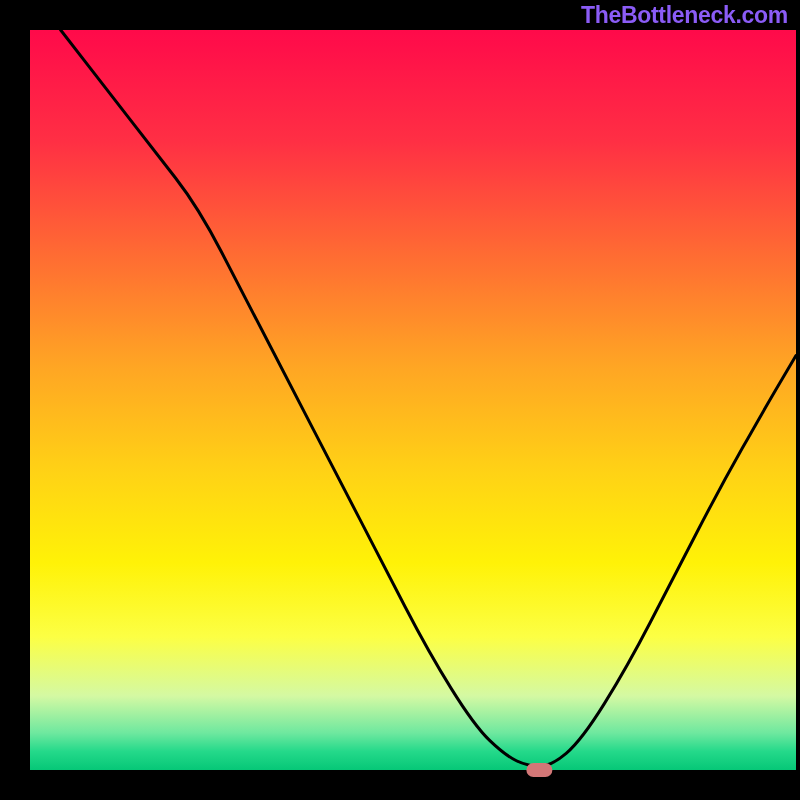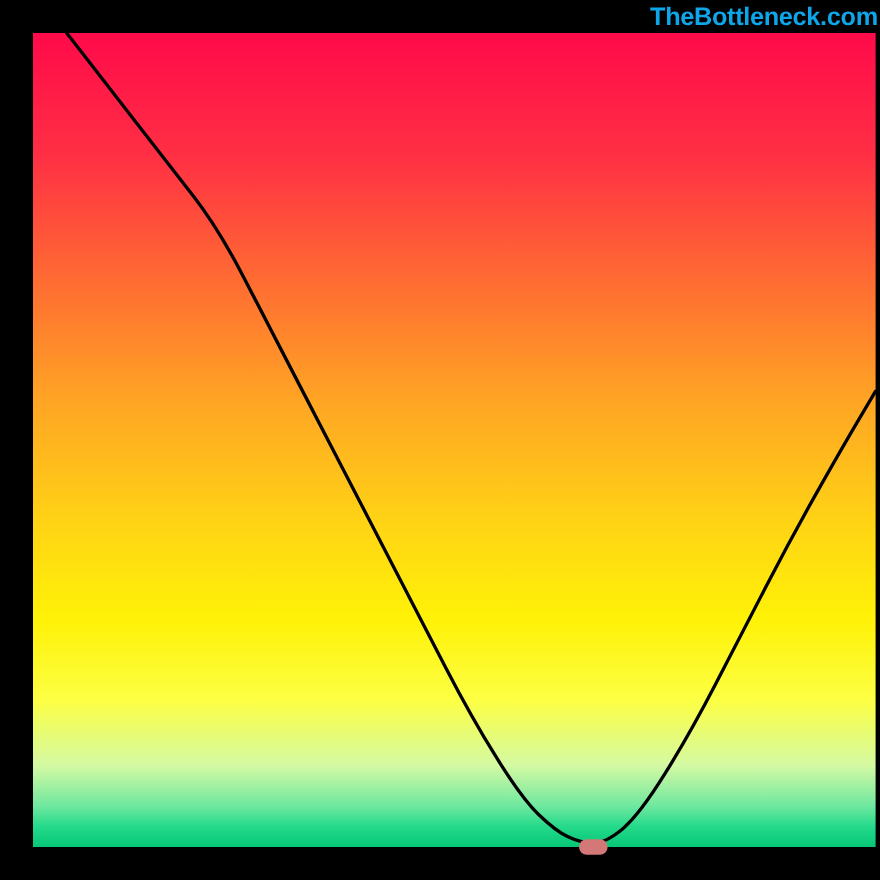--- a/index.html
+++ b/index.html
@@ -12,23 +12,23 @@
     font-family: Arial, Helvetica, sans-serif;
   }
   .chart-container {
     position: relative;
     width: 800px;
     height: 800px;
   }
   .watermark {
     position: absolute;
     top: 2px;
-    right: 2px;
+    right: 12px;
     font-size: 23px;
-    color: #0ea5e9;
+    color: #8b5cf6;
     font-weight: bold;
     z-index: 10;
     letter-spacing: -0.3px;
   }
   svg {
     display: block;
   }
 </style>
 </head>
 <body>

